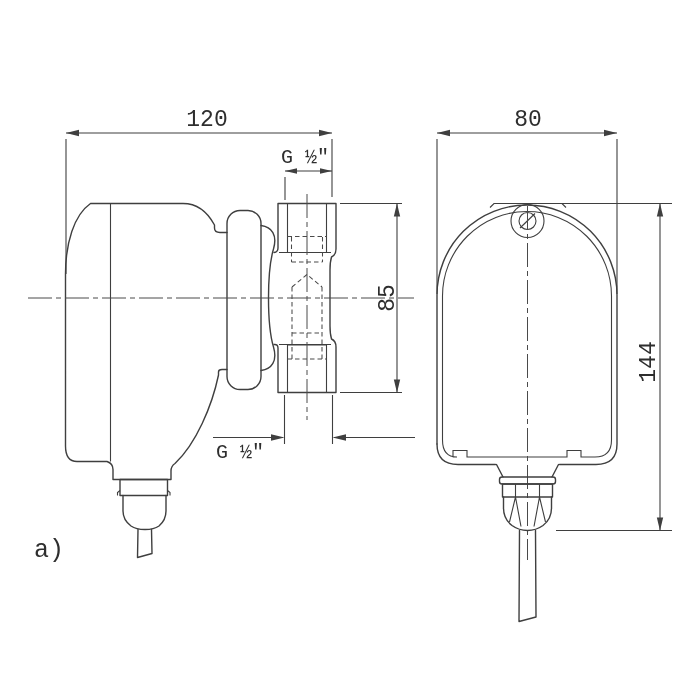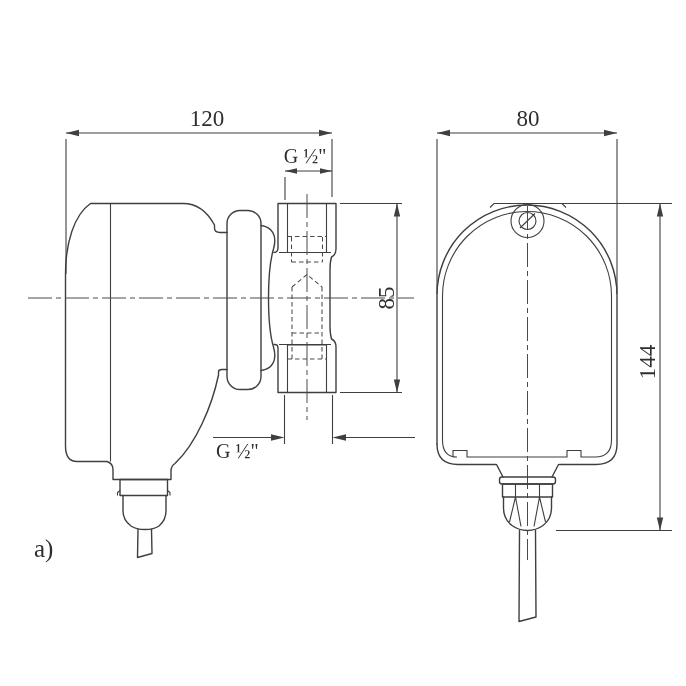--- a/index.html
+++ b/index.html
@@ -1,17 +1,17 @@
 <!DOCTYPE html>
 <html><head>
 <meta charset="utf-8">
 <style>
   html,body{margin:0;padding:0;background:#ffffff;}
   .stage{position:relative;width:686px;height:686px;background:#ffffff;overflow:hidden;
-         font-family:Liberation Serif, serif;}
+         font-family:Liberation Mono, monospace;}
   svg{position:absolute;left:0;top:0;}
   .outline{fill:none;stroke:#3f3f3f;stroke-width:1.4;stroke-linecap:round;stroke-linejoin:round;}
   .thin{fill:none;stroke:#3f3f3f;stroke-width:1.1;stroke-linecap:butt;}
   .hidden-line{fill:none;stroke:#4a4a4a;stroke-width:1.05;stroke-dasharray:4.5 3;}
   .centerline{fill:none;stroke:#4a4a4a;stroke-width:1;stroke-dasharray:24 4 5 4;}
   .arrow{fill:#3f3f3f;stroke:none;}
   text{fill:#2e2e2e;}
   .dim-text{font-size:23px;}
   .thread-text{font-size:20px;}
   .fig-text{font-size:25px;}

